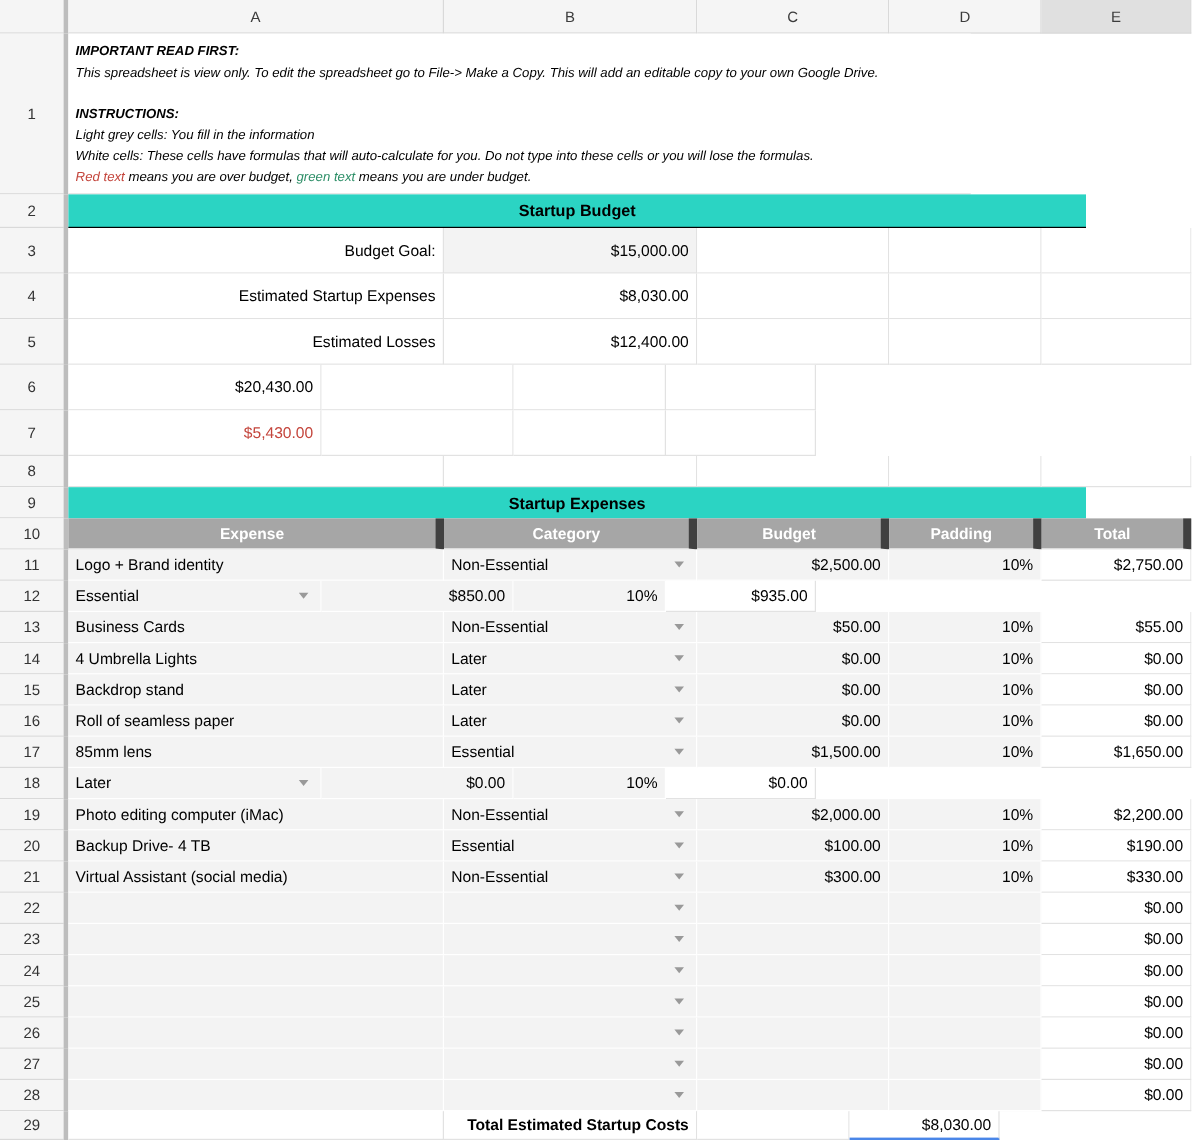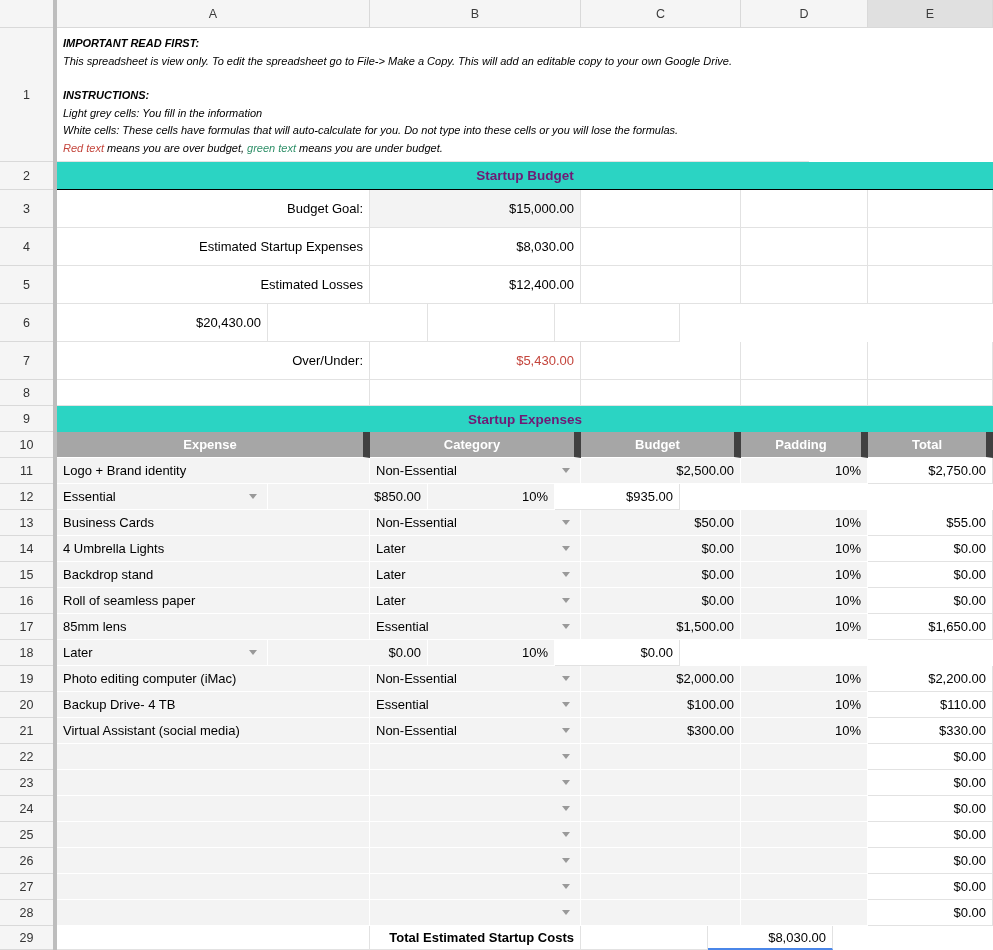--- a/index.html
+++ b/index.html
@@ -23,21 +23,21 @@
   .right{justify-content:flex-end;padding-right:6px;}
   .greybg{background:var(--cell-grey);}
   .grey{background:var(--cell-grey);border-right:1px solid #fff;border-bottom:1px solid #fff;}
   .red{color:var(--red);}
   
   .frame-cell{background:var(--frame-bg);border-right:1px solid var(--frame-border);
               border-bottom:1px solid var(--frame-border);justify-content:center;color:#3c3c3c;font-size:12.5px;}
   .frame-cell.hl{background:var(--frame-hl);}
   .corner{flex:0 0 53px;background:var(--frame-bg);border-bottom:1px solid var(--frame-border);}
   
-  .teal-bar{width:936px;background:var(--teal);color:#701a75;font-weight:bold;font-size:13.5px;
+  .teal-bar{width:848px;background:var(--teal);color:#000000;font-weight:bold;font-size:13.5px;
             justify-content:center;border-right:none;border-bottom:none;}
   .teal-bar.blackline{border-bottom:1px solid #000;}
   
   .tbl-hdr{background:var(--hdr-grey);color:#fff;font-weight:bold;justify-content:center;
            border-right:7px solid #404040;border-bottom:1px solid #fff;}
   
   .instr-cell{width:752px;display:block;padding:7px 0 0 6px;font-style:italic;font-size:11px;
               line-height:17.5px;border-right:none;}
   .bold{font-weight:bold;}
   .gap{height:17px;}
@@ -119,21 +119,20 @@
     <div class="cell rowhead h38">6</div>
     <div class="freeze"></div>
     <div class="cell colB h38 right">$20,430.00</div>
     <div class="cell colC h38"></div>
     <div class="cell colD h38"></div>
     <div class="cell colE h38"></div>
   </div>
       <div class="row h38">
     <div class="cell rowhead h38">7</div>
     <div class="freeze"></div>
-    <div class="cell colA h38 right">Over/Under:</div>
     <div class="cell colB h38 right red">$5,430.00</div>
     <div class="cell colC h38"></div>
     <div class="cell colD h38"></div>
     <div class="cell colE h38"></div>
   </div>
     </div>
 
   <div class="row h26">
     <div class="cell rowhead h26">8</div>
     <div class="freeze"></div>
@@ -290,21 +289,21 @@
     <div class="freeze"></div>
     <div class="cell colA h26 left grey">Backup Drive- 4 TB</div>
     <div class="cell colB h26 grey">
       <span class="cat-wrap">
         <span class="cat-label" style="padding-left:6px;">Essential</span>
         <span class="dd-arrow"></span>
       </span>
     </div>
     <div class="cell colC h26 right grey">$100.00</div>
     <div class="cell colD h26 right grey">10%</div>
-    <div class="cell colE h26 right">$110.00</div>
+    <div class="cell colE h26 right">$190.00</div>
   </div>
       <div class="row h26">
     <div class="cell rowhead h26">21</div>
     <div class="freeze"></div>
     <div class="cell colA h26 left grey">Virtual Assistant (social media)</div>
     <div class="cell colB h26 grey">
       <span class="cat-wrap">
         <span class="cat-label" style="padding-left:6px;">Non-Essential</span>
         <span class="dd-arrow"></span>
       </span>

